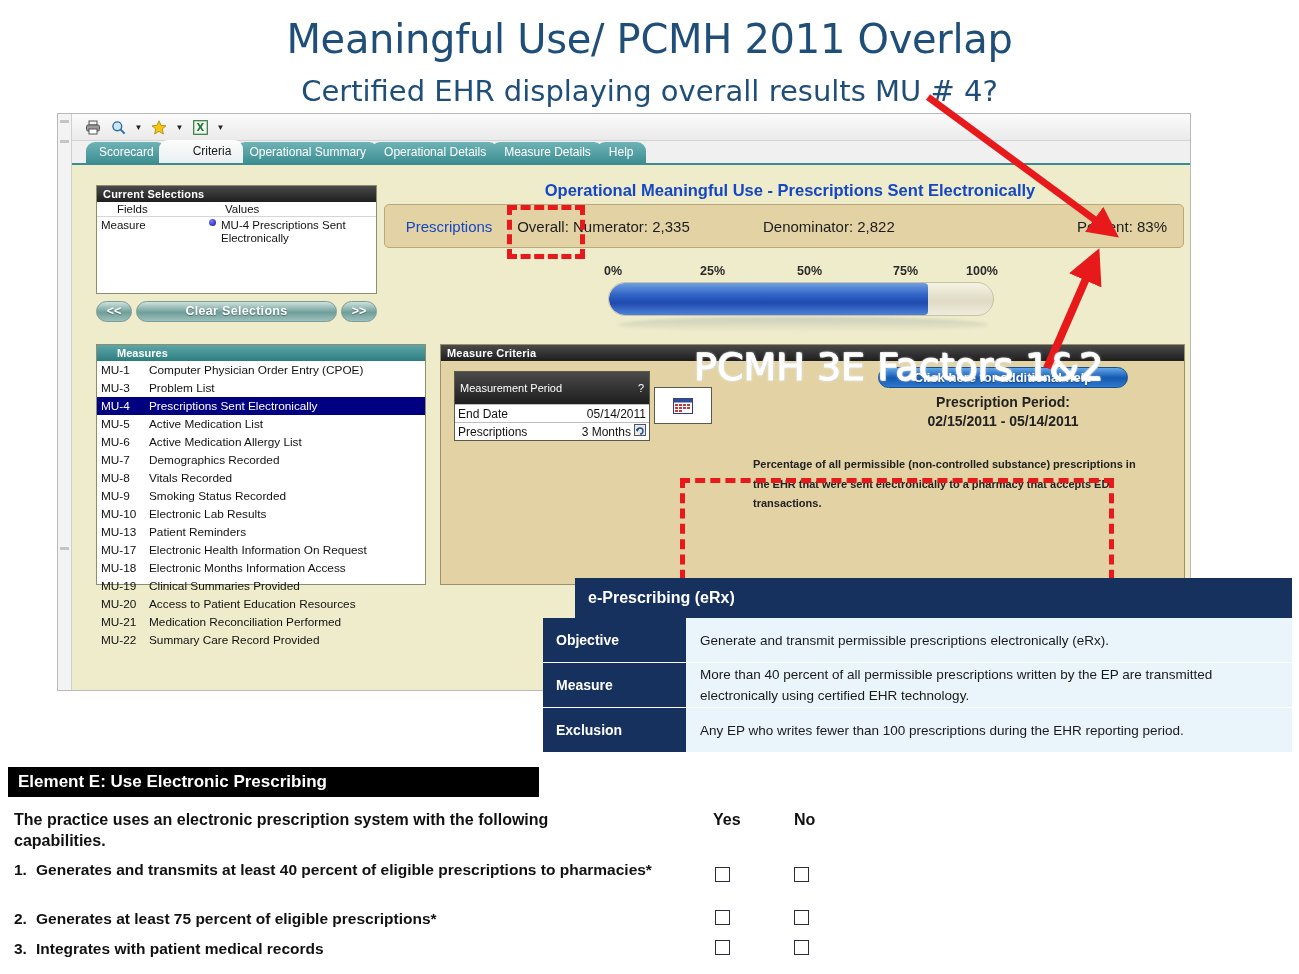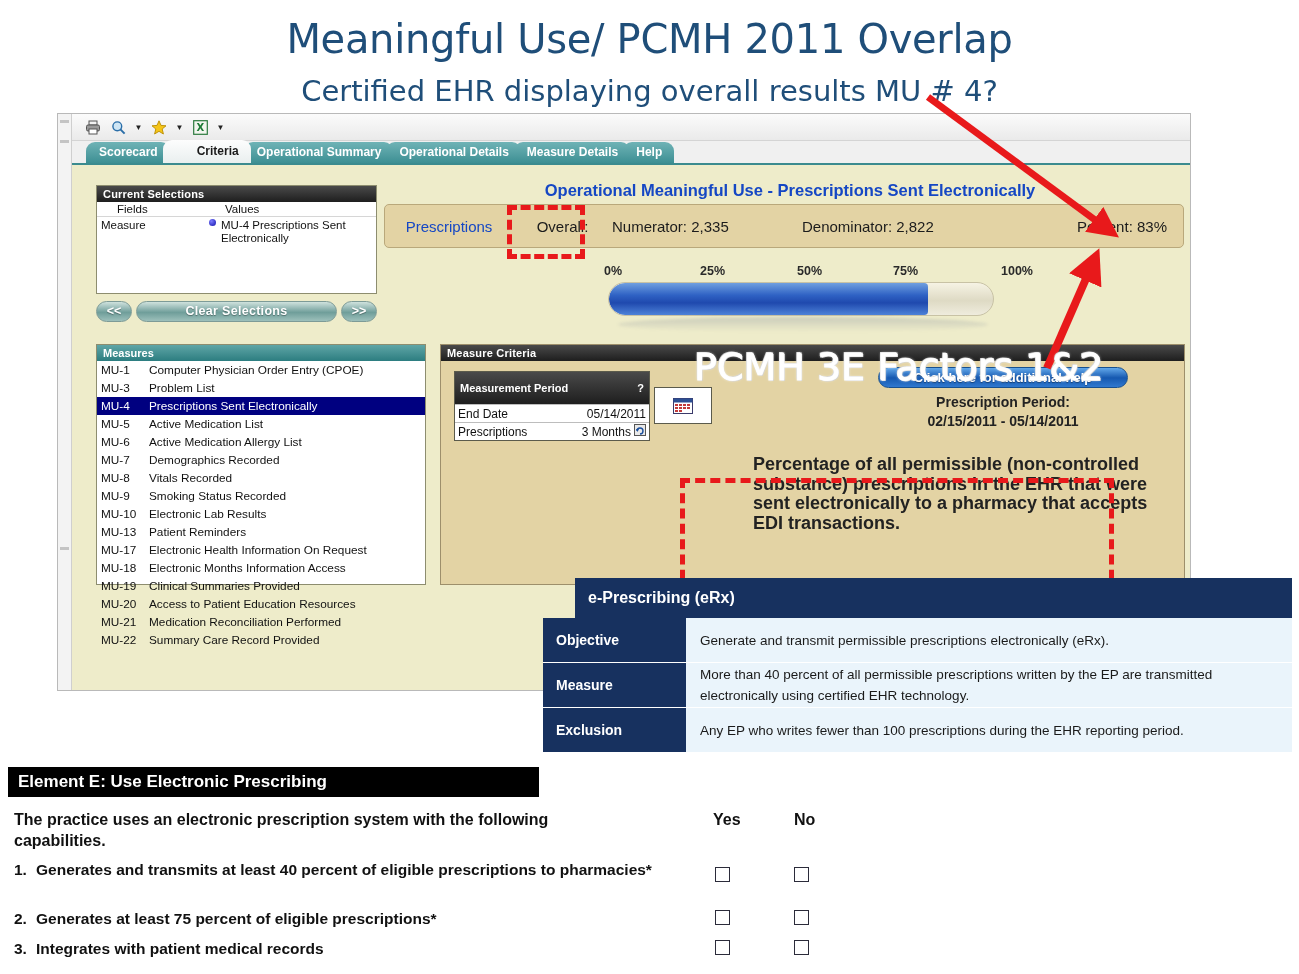--- a/index.html
+++ b/index.html
@@ -53,21 +53,21 @@
   
   #tabbar {
     position: absolute; left: 14px; top: 27px; right: 0; height: 24px;
     background: #f0f0f0;
     border-bottom: 2px solid #3b8b8f;
     display: flex; align-items: flex-end; padding-left: 14px;
   }
   .tab {
     height: 21px; line-height: 21px;
     padding: 0 12px 0 13px;
-    font-size: 12px; font-weight: bold; color: #ffffff;
+    font-size: 12px; font-weight: normal; color: #ffffff;
     background: linear-gradient(#6fb3b6, #3d8f93);
     border-radius: 9px 9px 0 0;
     margin-right: -7px;
     position: relative;
     cursor: pointer;
     white-space: nowrap;
   }
   .tab.active {
     background: linear-gradient(#fdfdfd, #e9efef);
     color: #1a1a1a;
@@ -126,21 +126,21 @@
   #report-title {
     position: absolute; left: 318px; top: 16px; width: 800px;
     text-align: center; color: #1547c4; font-size: 16.5px; font-weight: bold;
   }
   #stat-bar {
     position: absolute; left: 312px; top: 39px; width: 800px; height: 44px;
     background: #e3d3a4; border: 1px solid #b9a87b; border-radius: 5px;
     display: flex; align-items: center; font-size: 15px; color: #1c1c1c;
   }
   #stat-prescriptions { color: #1547c4; width: 128px; text-align: center; }
-  #stat-overall { width: 99px; text-align: center; }
+  #stat-overall { width: 60px; text-align: center; }
   #stat-num { width: 190px; }
   #stat-den { width: 218px; }
   #stat-pct { flex: 1; text-align: right; padding-right: 16px; }
 
   
   #gauge-wrap { position: absolute; left: 518px; top: 99px; width: 420px; height: 72px; }
   .gauge-tick { position: absolute; top: 0; font-size: 12.5px; font-weight: bold; color: #2a2a2a; }
   #gauge-track {
     position: absolute; left: 18px; top: 18px; width: 386px; height: 34px;
     border-radius: 17px;
@@ -161,42 +161,42 @@
   }
 
   
   #measures-panel {
     position: absolute; left: 24px; top: 179px; width: 330px; height: 241px;
     background: #ffffff; border: 1px solid #8d8d6f;
   }
   .panel-hdr-teal {
     height: 16px; line-height: 16px;
     background: linear-gradient(#5fa5a6, #2c7d80);
-    color: #ffffff; font-size: 11px; font-weight: bold; padding-left: 6px;
+    color: #ffffff; font-size: 11px; font-weight: bold; padding-left: 20px;
   }
   .measure-row {
     font-size: 11.8px; color: #111; padding: 0 0 0 4px; height: 18px; line-height: 18px;
     white-space: nowrap; cursor: pointer;
   }
   .measure-row .mid { display: inline-block; width: 48px; }
   .measure-row.selected { background: #000080; color: #ffffff; }
 
   
   #criteria-panel {
     position: absolute; left: 368px; top: 179px; width: 745px; height: 241px;
     background: #e3d3a4; border: 1px solid #9d8f6b;
   }
   #mp-box {
     position: absolute; left: 13px; top: 26px; width: 196px;
     border: 1px solid #5b5b4c; background: #ffffff;
   }
   #mp-hdr {
     height: 16px; line-height: 16px;
     background: linear-gradient(#4a4a4a, #1e1e1e);
-    color: #ffffff; font-size: 11px; font-weight: bold;
+    color: #ffffff; font-size: 11px; font-weight: normal;
     padding: 16px 5px; display: flex; justify-content: space-between; align-items: center;
   }
   .mp-row { display: flex; font-size: 12px; color: #111; height: 18px; align-items: center;
             border-top: 1px solid #bdbdbd; padding-left: 3px; }
   .mp-row .lbl { width: 98px; }
   .mp-row .val { flex: 1; text-align: right; padding-right: 3px; }
   #cal-box {
     position: absolute; left: 213px; top: 42px; width: 58px; height: 37px;
     background: #ffffff; border: 1px solid #5b5b4c;
     display: flex; align-items: center; justify-content: center;
@@ -209,21 +209,21 @@
     color: #ffffff; font-size: 13px; font-weight: bold;
     display: flex; align-items: center; justify-content: center;
     text-shadow: 0 1px 1px rgba(0,0,0,.4); cursor: pointer;
   }
   #rx-period {
     position: absolute; left: 437px; top: 48px; width: 250px;
     text-align: center; font-size: 14px; font-weight: bold; color: #222; line-height: 19px;
   }
   #rx-desc {
     position: absolute; left: 312px; top: 110px; width: 400px;
-    font-size: 18px; font-weight: bold; color: #222; line-height: 19.5px;
+    font-size: 11px; font-weight: bold; color: #222; line-height: 19.5px;
   }
 
   
   .dash-box { position: absolute; border: 5px dashed #e8191b; pointer-events: none; }
 
   
   #pcmh-annot {
     position: absolute; left: 694px; top: 345px;
     font-size: 38px; color: #ffffff; font-weight: 400;
     font-family: "DejaVu Sans", sans-serif;
@@ -355,21 +355,21 @@
       <div id="stat-num">Numerator: 2,335</div>
       <div id="stat-den">Denominator: 2,822</div>
       <div id="stat-pct">Percent: 83%</div>
     </div>
 
     <div id="gauge-wrap">
       <div class="gauge-tick" style="left:14px">0%</div>
       <div class="gauge-tick" style="left:110px">25%</div>
       <div class="gauge-tick" style="left:207px">50%</div>
       <div class="gauge-tick" style="left:303px">75%</div>
-      <div class="gauge-tick" style="left:411px">100%</div>
+      <div class="gauge-tick" style="left:376px">100%</div>
       <div id="gauge-track">
         <div id="gauge-fill" style="width: 83%;"></div>
       </div>
       <div id="gauge-shadow"></div>
     </div>
 
     <div id="measures-panel">
       <div class="panel-hdr-teal">Measures</div>
       <div id="measures-list">
           <div class="measure-row"><span class="mid">MU-1</span><span>Computer Physician Order Entry (CPOE)</span></div>

